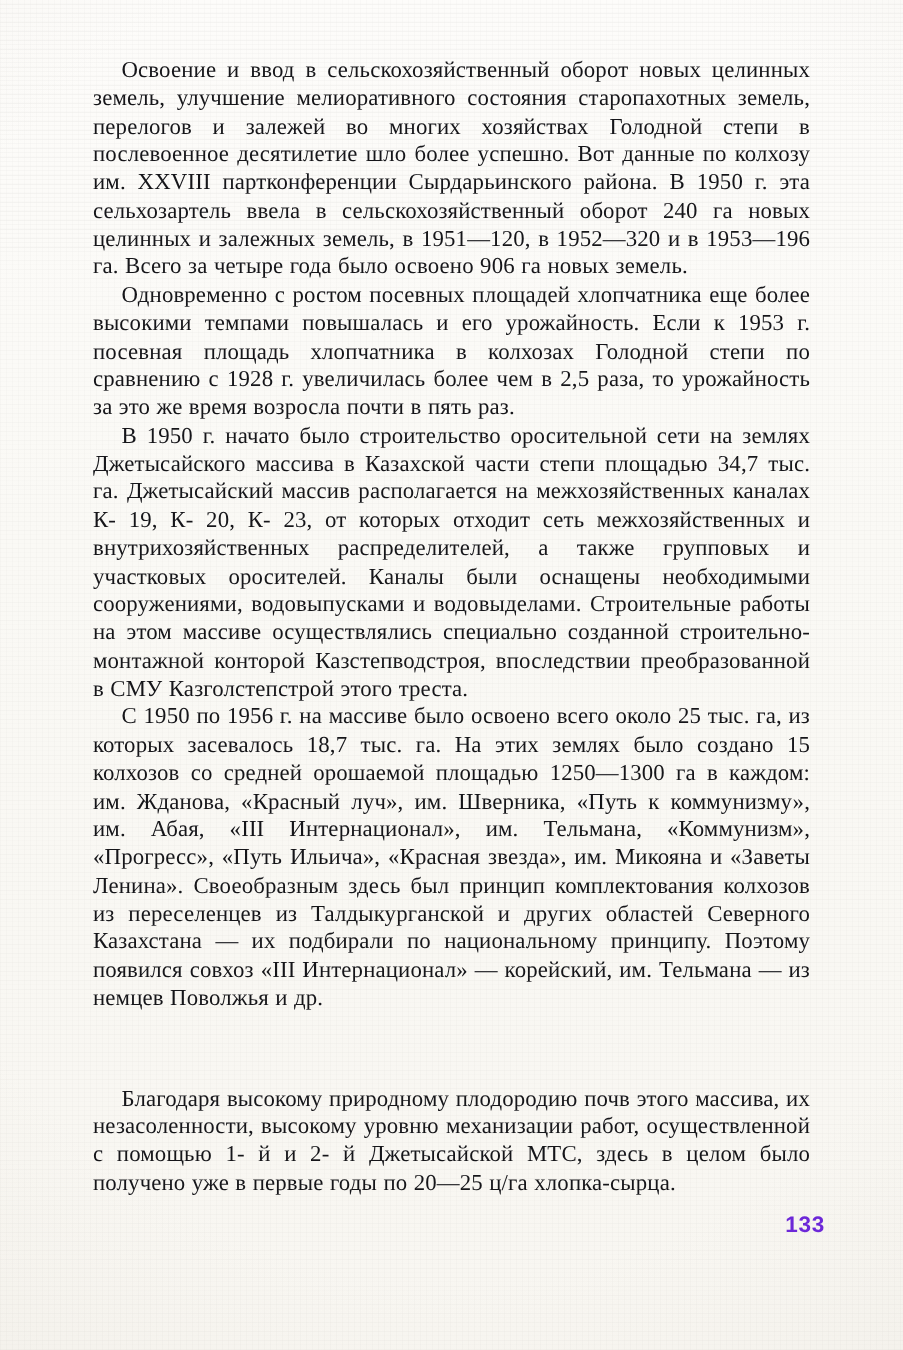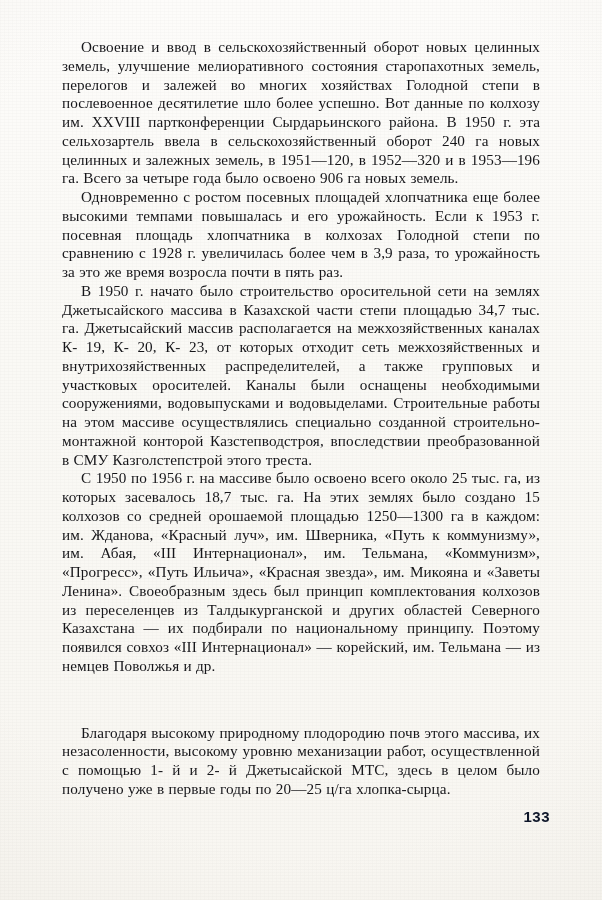--- a/index.html
+++ b/index.html
@@ -66,21 +66,21 @@
   }
 
   .page-number {
     position: absolute;
     right: 52px;
     top: 808px;
     font-family: "Liberation Sans", "DejaVu Sans", sans-serif;
     font-size: 15px;
     font-weight: bold;
     letter-spacing: 0.5px;
-    color: #0f172a;
+    color: #6d28d9;
     z-index: 3;
   }
 
   
   .grain {
     position: absolute;
     inset: 0;
     z-index: 4;
     pointer-events: none;
     opacity: 0.05;
@@ -91,21 +91,21 @@
 </style>
 </head>
 <body>
 
 <div class="page-sheet">
 
   <div class="paper-tone"></div>
 
   <div class="text-column">
     <p class="body-par">Освоение и ввод в сельскохозяйственный оборот новых целинных земель, улучшение мелиоративного состояния старопахотных земель, перелогов и залежей во многих хозяйствах Голодной степи в послевоенное десятилетие шло более успешно. Вот данные по колхозу им. XXVIII партконференции Сырдарьинского района. В 1950 г. эта сельхозартель ввела в сельскохозяйственный оборот 240 га новых целинных и залежных земель, в 1951—120, в 1952—320 и в 1953—196 га. Всего за четыре года было освоено 906 га новых земель.</p>
-    <p class="body-par">Одновременно с ростом посевных площадей хлопчатника еще более высокими темпами повышалась и его урожайность. Если к 1953 г. посевная площадь хлопчатника в колхозах Голодной степи по сравнению с 1928 г. увеличилась более чем в 3,9 раза, то урожайность за это же время возросла почти в пять раз.</p>
+    <p class="body-par">Одновременно с ростом посевных площадей хлопчатника еще более высокими темпами повышалась и его урожайность. Если к 1953 г. посевная площадь хлопчатника в колхозах Голодной степи по сравнению с 1928 г. увеличилась более чем в 2,5 раза, то урожайность за это же время возросла почти в пять раз.</p>
     <p class="body-par">В 1950 г. начато было строительство оросительной сети на землях Джетысайского массива в Казахской части степи площадью 34,7 тыс. га. Джетысайский массив располагается на межхозяйственных каналах К- 19, К- 20, К- 23, от которых отходит сеть межхозяйственных и внутрихозяйственных распределителей, а также групповых и участковых оросителей. Каналы были оснащены необходимыми сооружениями, водовыпусками и водовыделами. Строительные работы на этом массиве осуществлялись специально созданной строительно-монтажной конторой Казстепводстроя, впоследствии преобразованной в СМУ Казголстепстрой этого треста.</p>
     <p class="body-par">С 1950 по 1956 г. на массиве было освоено всего около 25 тыс. га, из которых засевалось 18,7 тыс. га. На этих землях было создано 15 колхозов со средней орошаемой площадью 1250—1300 га в каждом: им. Жданова, «Красный луч», им. Шверника, «Путь к коммунизму», им. Абая, «III Интернационал», им. Тельмана, «Коммунизм», «Прогресс», «Путь Ильича», «Красная звезда», им. Микояна и «Заветы Ленина». Своеобразным здесь был принцип комплектования колхозов из переселенцев из Талдыкурганской и других областей Северного Казахстана — их подбирали по национальному принципу. Поэтому появился совхоз «III Интернационал» — корейский, им. Тельмана — из немцев Поволжья и др.</p>
     <p class="body-par">Благодаря высокому природному плодородию почв этого массива, их незасоленности, высокому уровню механизации работ, осуществленной с помощью 1- й и 2- й Джетысайской МТС, здесь в целом было получено уже в первые годы по 20—25 ц/га хлопка-сырца.</p>
   </div>
 
   <div class="page-number">133</div>
 
   <div class="grain"></div>
 
 </div>

